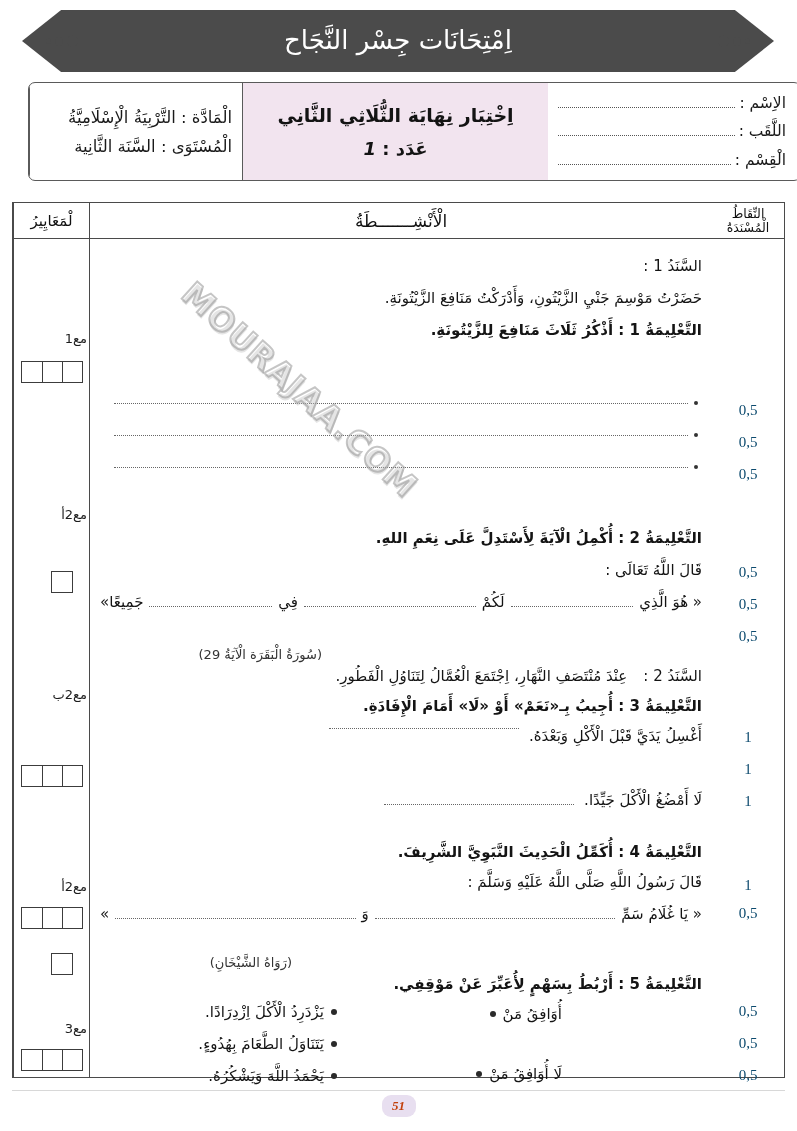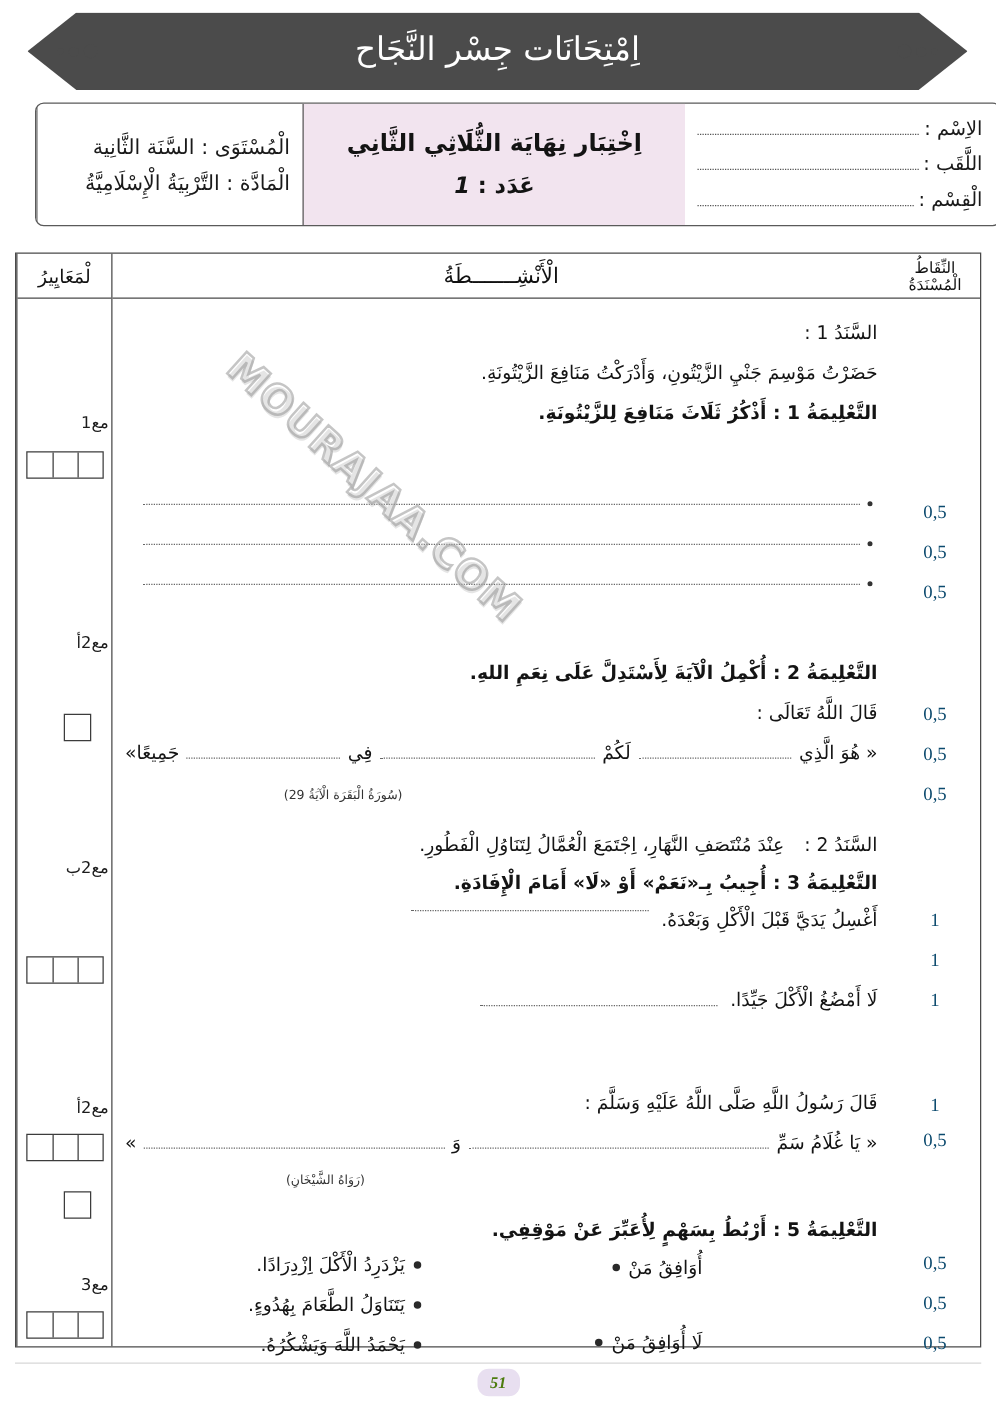--- a/index.html
+++ b/index.html
@@ -279,23 +279,24 @@
     right: 10px;
     left: 10px;
     font-size: 15px;
     color: #141414;
     line-height: 1.25;
   }
   .act.bold { font-weight: bold; }
   .act.right { text-align: right; }
   .small-cite {
     position: absolute;
-    font-size: 10px;
+    font-size: 13px;
     color: #333;
     direction: rtl;
+    margin-top: 16px;
   }
 
   
   .ansline {
     position: absolute;
     display: flex;
     align-items: center;
     gap: 6px;
     direction: rtl;
   }
@@ -331,21 +332,21 @@
   
   .pagenum {
     position: absolute;
     left: 50%;
     transform: translateX(-50%);
     bottom: 14px;
     width: 34px;
     height: 22px;
     border-radius: 9px;
     background: #e8dff0;
-    color: #4d7c0f;
+    color: #c2410c;
     font-size: 13px;
     font-weight: bold;
     font-style: italic;
     display: flex;
     align-items: center;
     justify-content: center;
     z-index: 8;
     font-family: "Liberation Serif", "DejaVu Serif", serif;
     text-align: right;
   }
@@ -398,22 +399,22 @@
 
     <div class="info-cell info-exam">
       <div class="ex-title">اِخْتِبَار نِهَايَة الثُّلَاثِي الثَّانِي</div>
       <div class="ex-num">
         <span>عَدَد :</span>
         <b>1</b>
       </div>
     </div>
 
     <div class="info-cell info-subject">
+      <div>الْمَادَّة : التَّرْبِيَةُ الْإِسْلَامِيَّةُ</div>
       <div>الْمُسْتَوَى : السَّنَة الثَّانِية</div>
-      <div>الْمَادَّة : التَّرْبِيَةُ الْإِسْلَامِيَّةُ</div>
     </div>
 
   </div>
 
   <div class="table">
 
     <div class="col-points">
       <div class="hdr hdr-points">
         <div>
           <div>النِّقَاطُ</div>
@@ -481,20 +482,21 @@
 
         <div class="act" style="top:488px; right:10px; left:10px; display:flex; align-items:flex-start; gap:10px; direction:rtl;">
           <span style="flex:0 0 auto">أَغْسِلُ يَدَيَّ قَبْلَ الْأَكْلِ وَبَعْدَهُ.</span>
           <span style="flex:0 0 190px; border-bottom:1.8px dotted #666; height:1px; margin-bottom:4px;"></span>
         </div>
         <div class="act" style="top:552px; right:10px; left:10px; display:flex; align-items:baseline; gap:10px; direction:rtl;">
           <span style="flex:0 0 auto">لَا أَمْضُغُ الْأَكْلَ جَيِّدًا.</span>
           <span style="flex:0 0 190px; border-bottom:1.8px dotted #666; height:1px; margin-bottom:4px;"></span>
         </div>
 
+        <div class="act right bold" style="top:604px">التَّعْلِيمَةُ 4 : أُكَمِّلُ الْحَدِيثَ النَّبَوِيَّ الشَّرِيفَ.</div>
         <div class="act right" style="top:634px">قَالَ رَسُولُ اللَّهِ صَلَّى اللَّهُ عَلَيْهِ وَسَلَّمَ :</div>
 
         <div class="act" style="top:666px; right:10px; left:10px; display:flex; align-items:baseline; gap:6px; direction:rtl;">
           <span>« يَا غُلَامُ سَمِّ</span>
           <span style="flex:1 1 auto; border-bottom:1.8px dotted #666; height:1px; margin-bottom:4px;"></span>
           <span>وَ</span>
           <span style="flex:1 1 auto; border-bottom:1.8px dotted #666; height:1px; margin-bottom:4px;"></span>
           <span>»</span>
         </div>
         <div class="small-cite" style="top:700px; right:420px">(رَوَاهُ الشَّيْخَانِ)</div>

